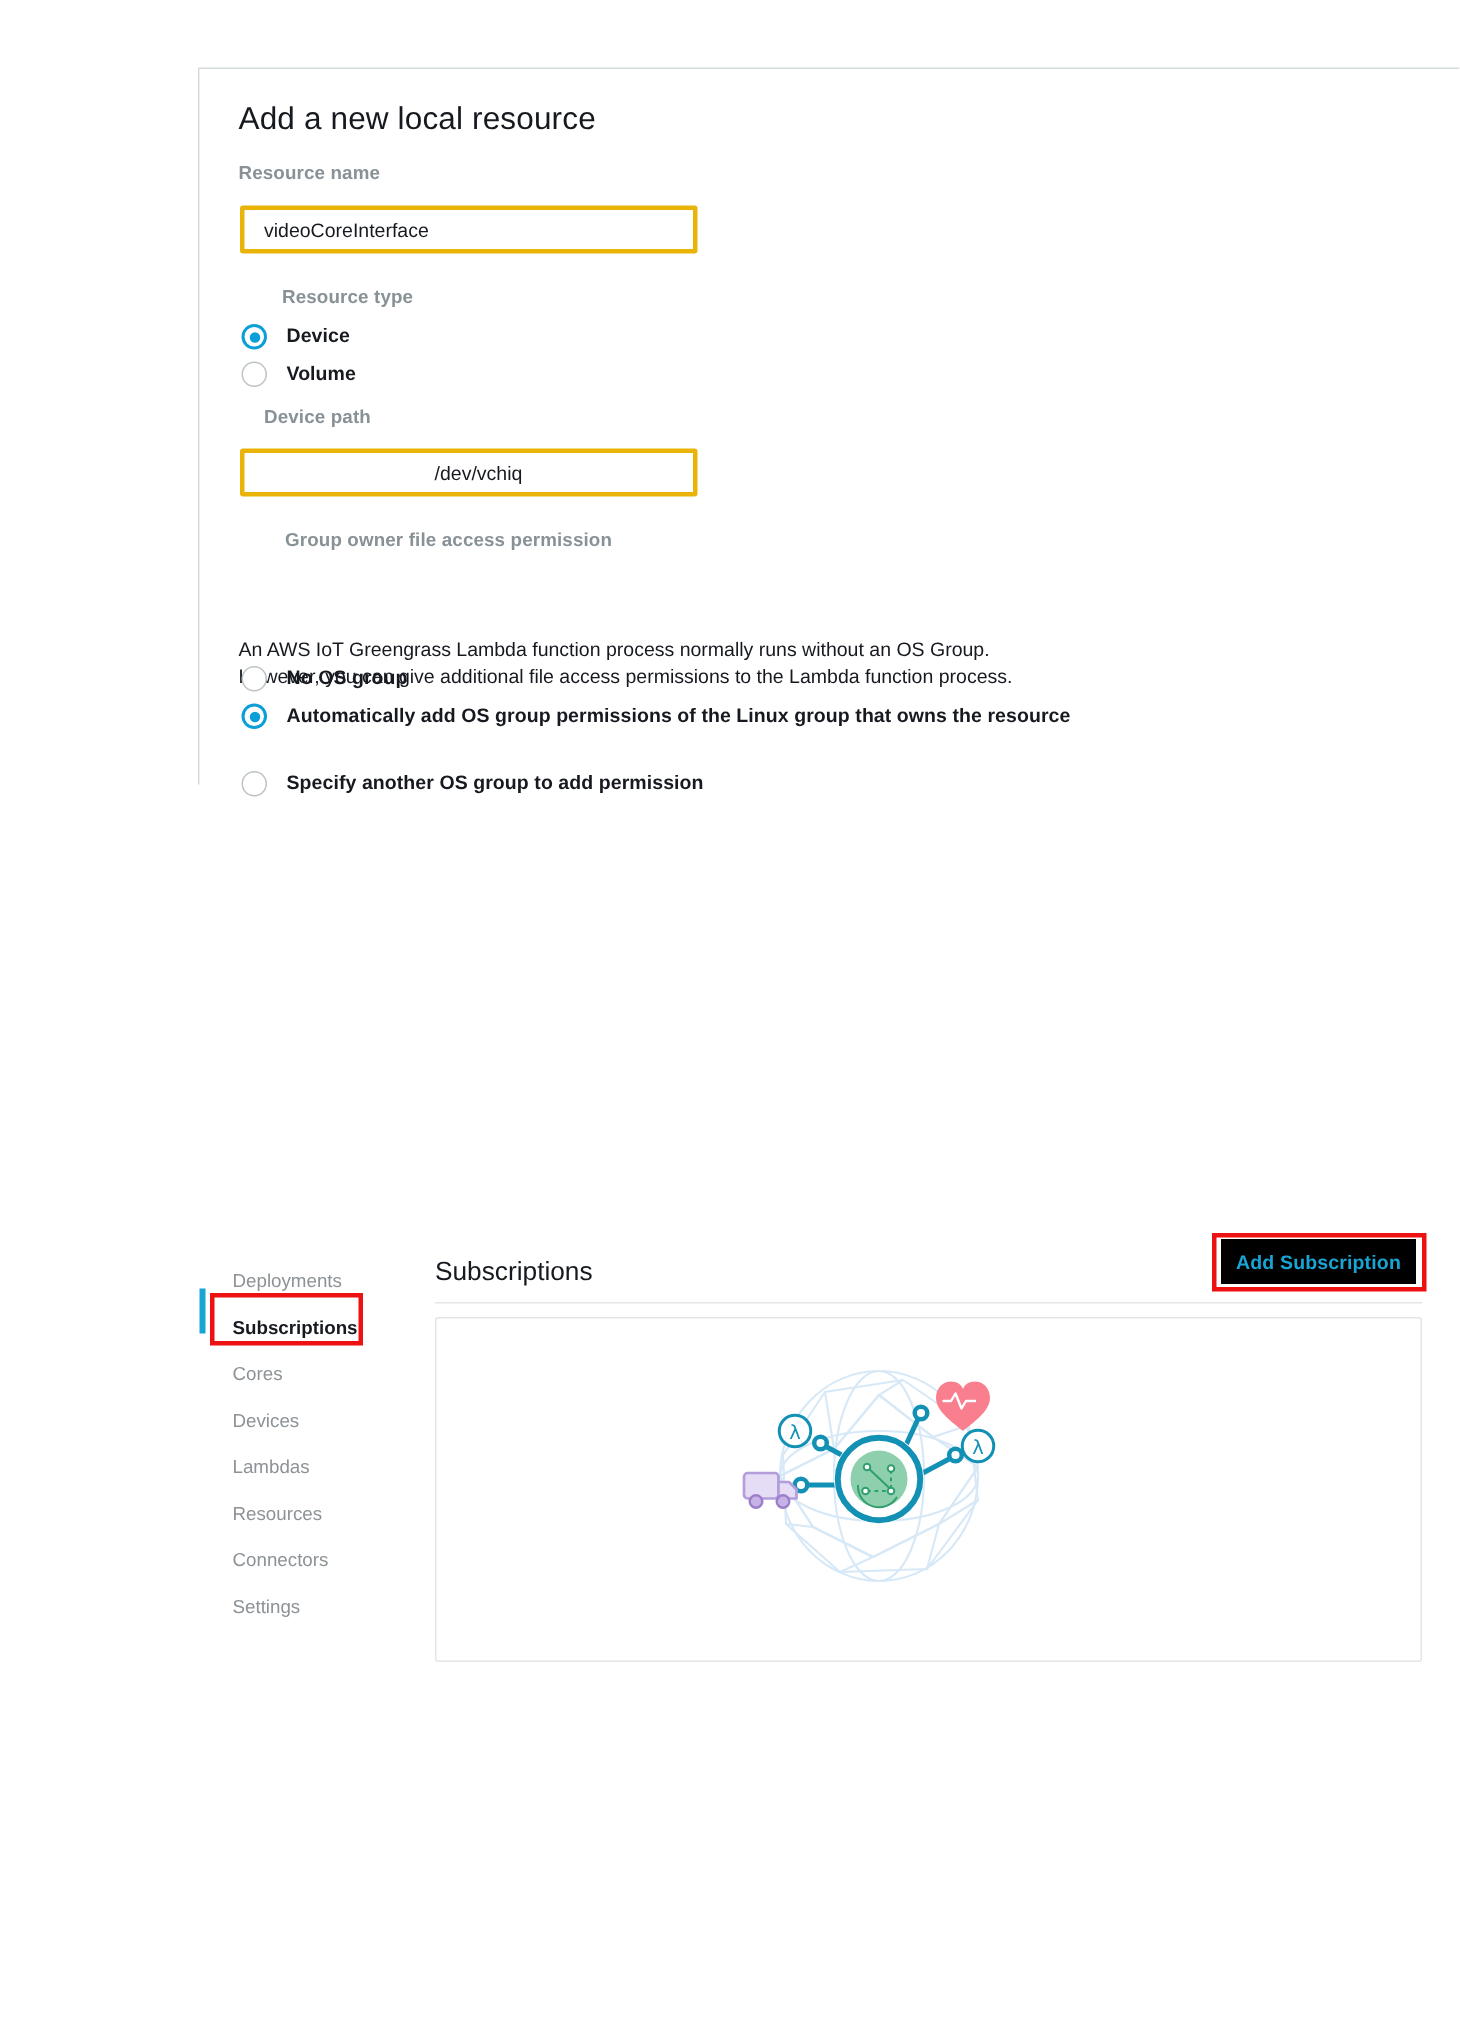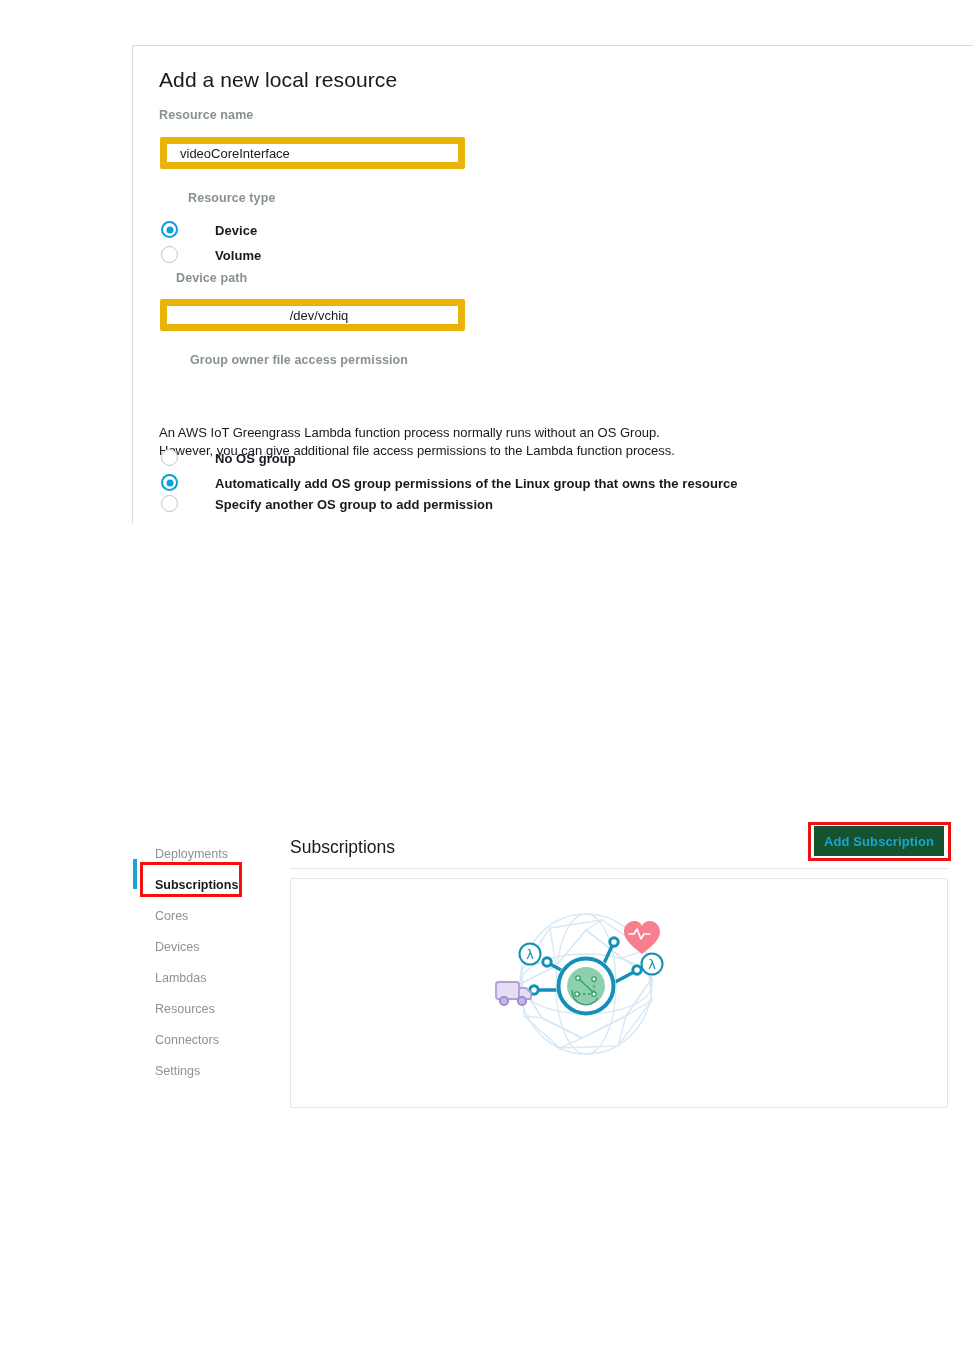--- a/index.html
+++ b/index.html
@@ -53,39 +53,38 @@
     color: #879196;
     letter-spacing: .1px;
     white-space: nowrap;
   }
 
   .text-input {
     position: absolute;
     left: 27px;
     width: 305px;
     height: 32px;
-    border: 7px solid #eab308;
+    border: 3px solid #eab308;
     border-radius: 2px;
     background: #ffffff;
     box-sizing: border-box;
     font-family: "Liberation Sans", sans-serif;
     font-size: 13px;
     color: #16191f;
     padding: 0 0 0 13px;
     line-height: 30px;
     outline: none;
   }
 
   .radio-row {
     position: absolute;
     left: 28px;
     display: flex;
-    align-items: flex-end;
+    align-items: flex-start;
     height: 22px;
-    gap: 24px;
   }
   .radio {
     width: 17px;
     height: 17px;
     border-radius: 50%;
     box-sizing: border-box;
     flex: 0 0 auto;
     position: relative;
     background: #ffffff;
   }
@@ -203,21 +202,21 @@
     left: 814px;
     top: 826px;
     width: 130px;
     height: 30px;
     display: flex;
     align-items: center;
     justify-content: center;
     font-size: 13px;
     font-weight: 700;
     color: #19a5d4;
-    background: #14532d;
+    background: #000000;
     letter-spacing: .1px;
     white-space: nowrap;
     cursor: pointer;
   }
   .red-box {
     position: absolute;
     border: 3px solid #ee1111;
     box-sizing: border-box;
     pointer-events: none;
   }
@@ -265,21 +264,21 @@
   <div class="help-text">An AWS IoT Greengrass Lambda function process normally runs without an OS Group. However, you can give additional file access permissions to the Lambda function process.</div>
 
   <div class="radio-row" style="top:398px;">
     <span class="radio off"></span>
     <span class="radio-label">No OS group</span>
   </div>
   <div class="radio-row" style="top:423px;">
     <span class="radio on"></span>
     <span class="radio-label">Automatically add OS group permissions of the Linux group that owns the resource</span>
   </div>
-  <div class="radio-row" style="top:444px;">
+  <div class="radio-row" style="top:468px;">
     <span class="radio off"></span>
     <span class="radio-label">Specify another OS group to add permission</span>
   </div>
 
 </div>
 
 <div id="nav-active-bar"></div>
 
 <div id="console-section">
 

